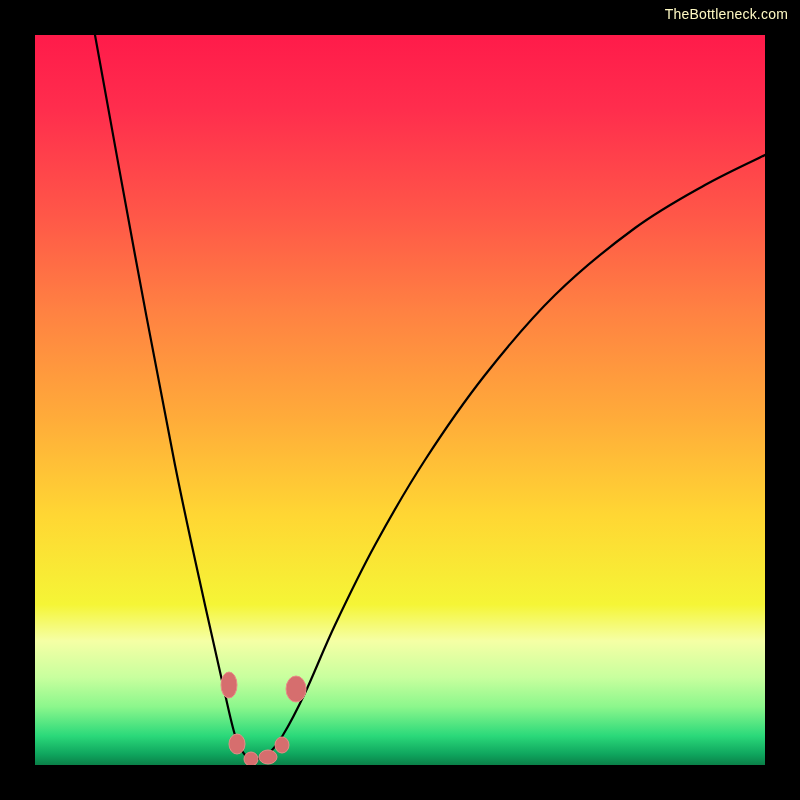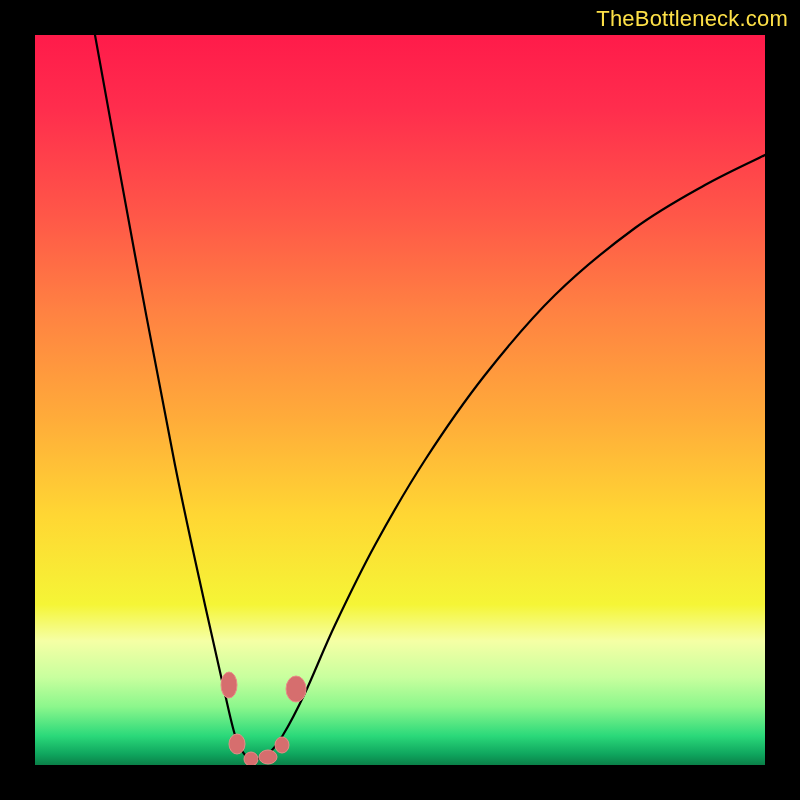--- a/index.html
+++ b/index.html
@@ -39,22 +39,22 @@
       #8cf78c 92%,
       #2bd97a 96%,
       #0fa65e 98.5%,
       #0a8048 100%
     );
   }
   .watermark {
     position: absolute;
     top: 6px;
     right: 12px;
-    color: #fde047;
-    font-size: 22px;
+    color: #fef9c3;
+    font-size: 14px;
     font-weight: 500;
     letter-spacing: 0.2px;
     user-select: none;
   }
   svg.curve {
     position: absolute;
     left: 0;
     top: 0;
     width: 730px;
     height: 730px;

